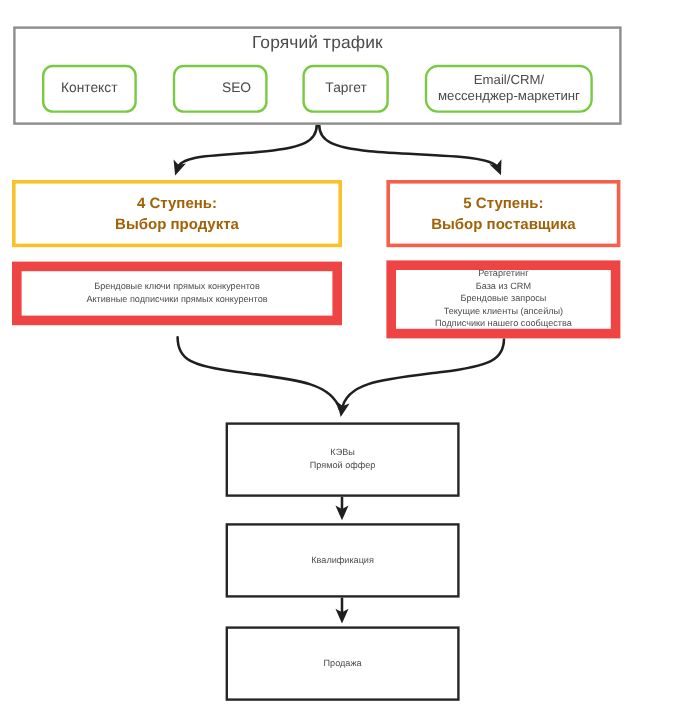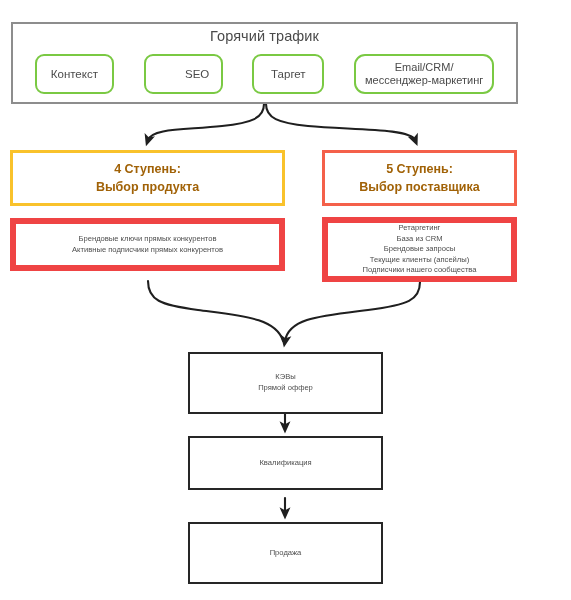--- a/index.html
+++ b/index.html
@@ -103,21 +103,21 @@
     font-weight: bold;
     font-size: 12.5px;
     line-height: 18px;
     color: #a16207;
   }
   #stage-4 { left: 10px;  top: 150px; width: 275px; border-color: #f9c22b; }
   #stage-5 { left: 322px; top: 150px; width: 195px; border-color: #f4604a; }
 
   
   .detail-box {
-    border: 6px solid #ef4444;
+    border: 8px solid #ef4444;
     display: flex;
     flex-direction: column;
     align-items: center;
     justify-content: center;
     text-align: center;
     font-size: 7.6px;
     line-height: 10.6px;
     color: #4d4d4d;
   }
   #detail-4 { left: 10px;  top: 218px; width: 275px; height: 53px; }
@@ -131,21 +131,21 @@
     display: flex;
     flex-direction: column;
     align-items: center;
     justify-content: center;
     text-align: center;
     font-size: 7.6px;
     line-height: 10.6px;
     color: #4d4d4d;
   }
   #flow-kev     { top: 352px; height: 62px; }
-  #flow-qual    { top: 436px; height: 54px; }
+  #flow-qual    { top: 436px; height: 62px; }
   #flow-sale    { top: 522px; height: 62px; text-align: center; }
 
   .line { display: block; }
 </style>
 </head>
 <body>
 
 <div id="canvas">
 
   <svg id="connectors" viewBox="0 0 571 600" width="571" height="600" xmlns="http://www.w3.org/2000/svg">

